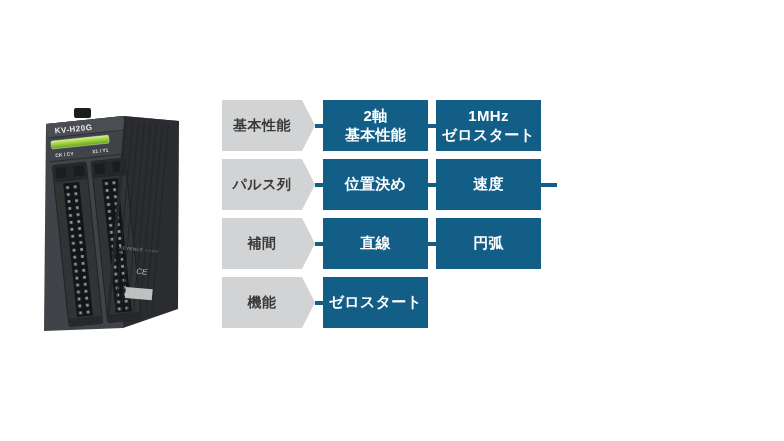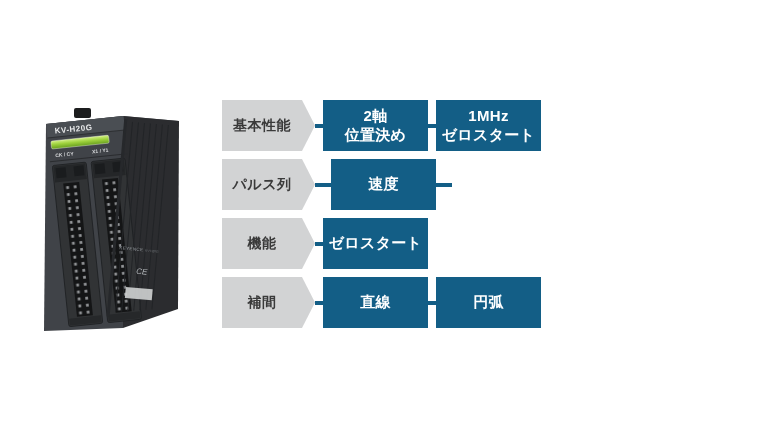--- a/index.html
+++ b/index.html
@@ -104,40 +104,41 @@
       <text x="27" y="156" font-size="8" fill="#b9bdc0" font-style="italic">CE</text>
       <rect x="18" y="170" width="27" height="11" fill="#cfd1d2" opacity="0.9"></rect>
     </g>
   </svg>
 
   <div class="diagram">
       <div class="feature-row">
         <div class="row-label">基本性能</div>
         <div class="connector"></div>
         <div class="feature-box">2軸
-位置決め</div>
+基本性能</div>
         <div class="connector"></div>
         <div class="feature-box">1MHz
 ゼロスタート</div>
       </div>
       <div class="feature-row">
         <div class="row-label">パルス列</div>
         <div class="connector"></div>
+        <div class="feature-box">位置決め</div>
         <div class="connector"></div>
         <div class="feature-box">速度</div>
         <div class="connector"></div>
         <div class="connector"></div>
-      </div>
-      <div class="feature-row">
-        <div class="row-label">機能</div>
-        <div class="connector"></div>
-        <div class="feature-box">ゼロスタート</div>
       </div>
       <div class="feature-row">
         <div class="row-label">補間</div>
         <div class="connector"></div>
         <div class="feature-box">直線</div>
         <div class="connector"></div>
         <div class="feature-box">円弧</div>
       </div>
+      <div class="feature-row">
+        <div class="row-label">機能</div>
+        <div class="connector"></div>
+        <div class="feature-box">ゼロスタート</div>
+      </div>
     </div>
 
 </div>
 
 </body></html>

